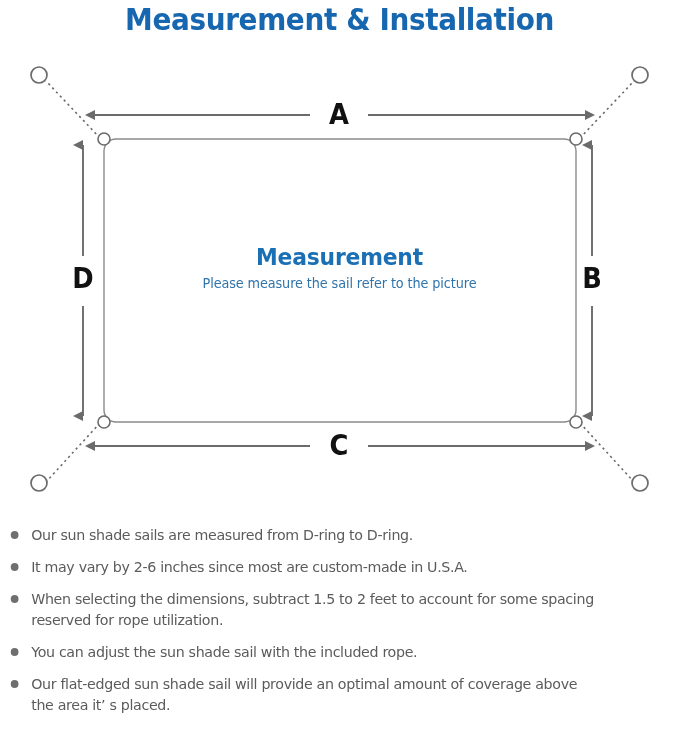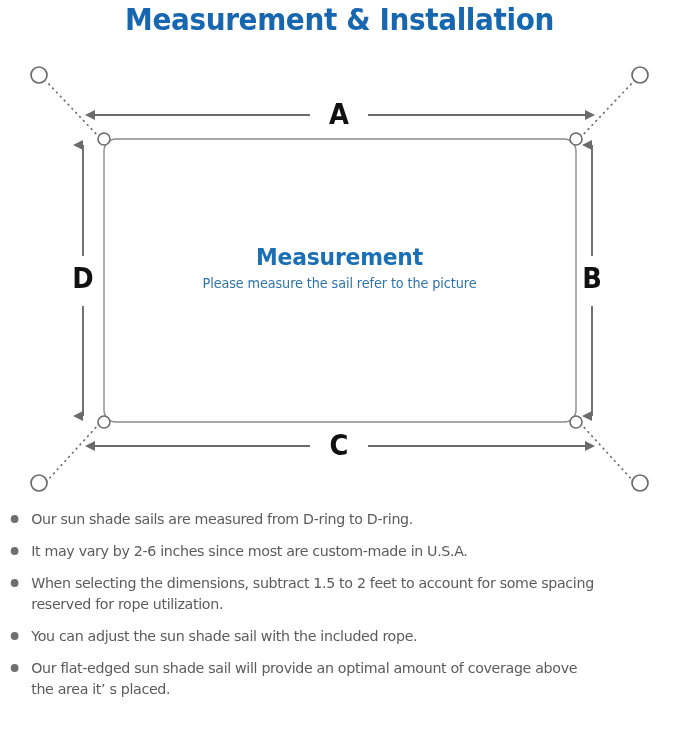--- a/index.html
+++ b/index.html
@@ -85,21 +85,21 @@
     color: #111111;
     line-height: 28px;
     text-align: center;
     transform: scaleX(0.92);
   }
 
   
   .notes {
     position: absolute;
     left: 0px;
-    top: 508px;
+    top: 524px;
     width: 616px;
   }
   .note-item {
     position: relative;
     padding-left: 32px;
     margin-bottom: 11px;
     font-family: "DejaVu Sans", sans-serif;
     font-size: 14.6px;
     line-height: 21px;
     color: #5b5b5b;

